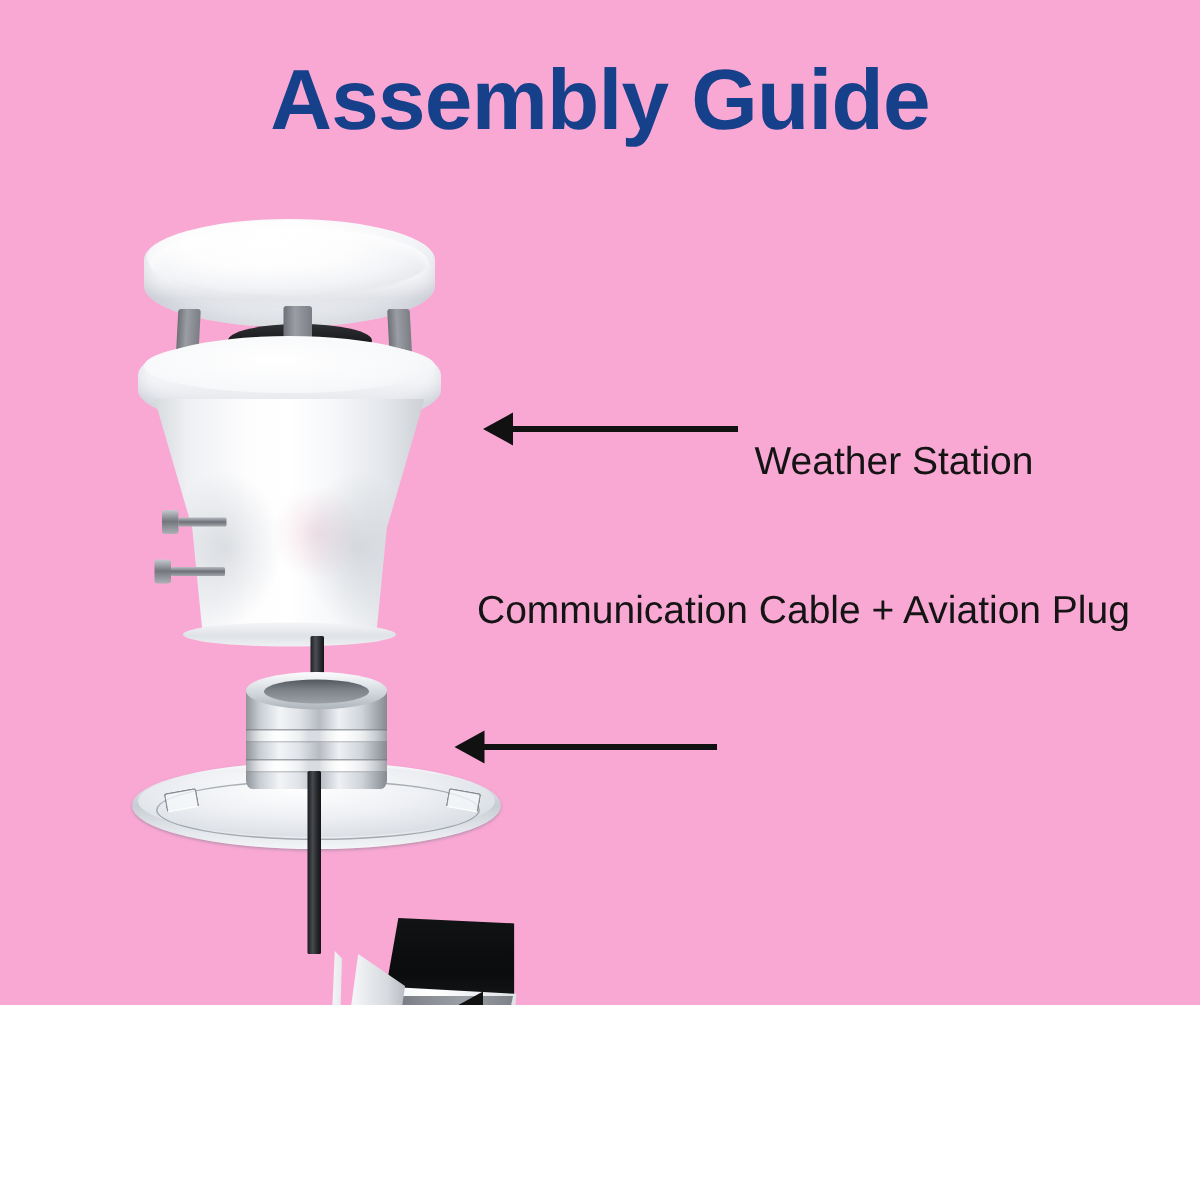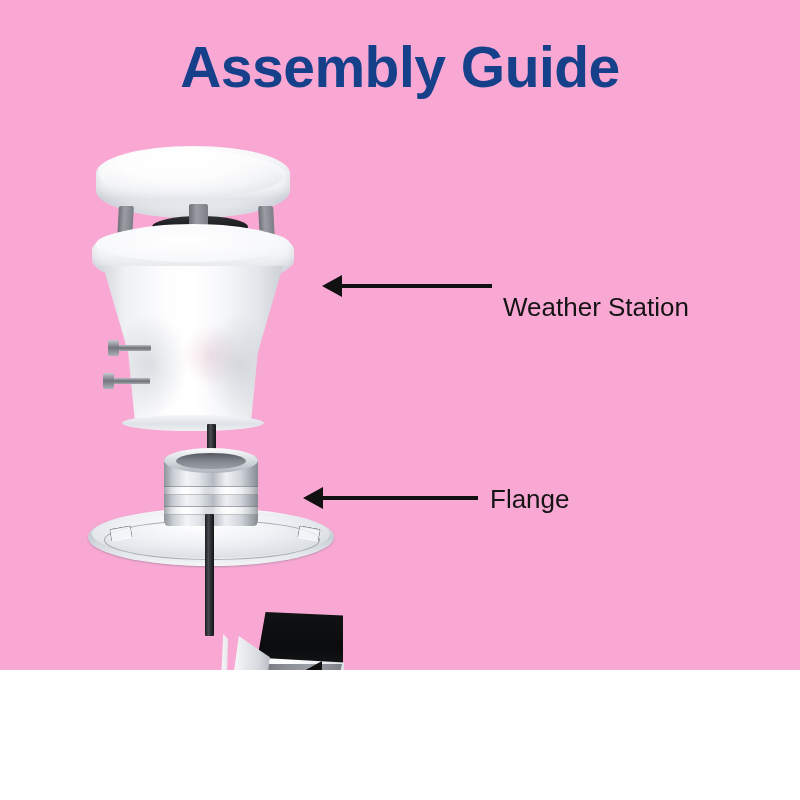--- a/index.html
+++ b/index.html
@@ -451,25 +451,25 @@
     </div>
 
   </div>
 
   <div class="arrow" id="arrow-weather-station" style="left:322px; top:275px; width:170px;">
     <div class="head" style=""></div>
     <div class="shaft" style="width:153px;"></div>
   </div>
   <div class="callout-label" style="left:503px; top:270px;margin-top:20px;">Weather Station</div>
 
+  <div class="callout-label" style="left:318px; top:389px;">Communication Cable + Aviation Plug</div>
 
   <div class="arrow" id="arrow-flange" style="left:303px; top:487px; width:175px;">
     <div class="head"></div>
     <div class="shaft" style="width:158px;"></div>
   </div>
-  <div class="callout-label" style="left:490px; top:482px;">Flange</div>
 
   <div class="arrow" id="arrow-pole" style="left:302px; top:661px; width:178px;">
     <div class="head"></div>
     <div class="shaft" style="width:160px;"></div>
   </div>
 
 </div>
 
 </body></html>

